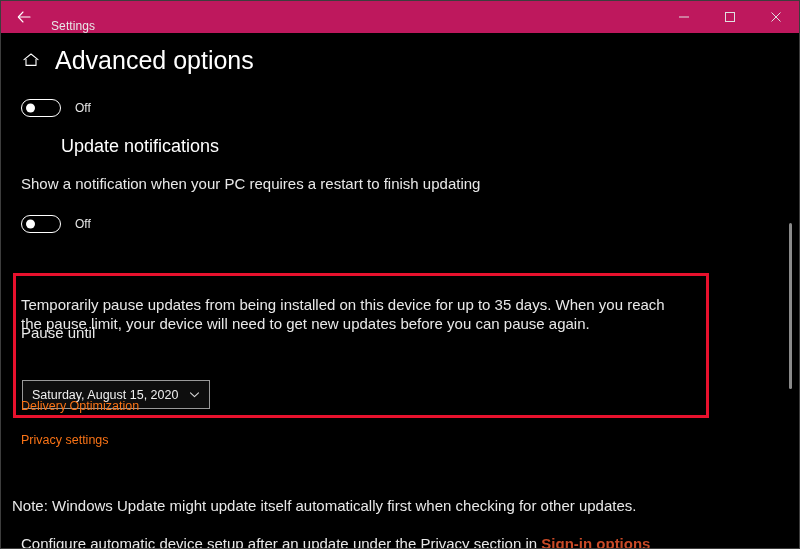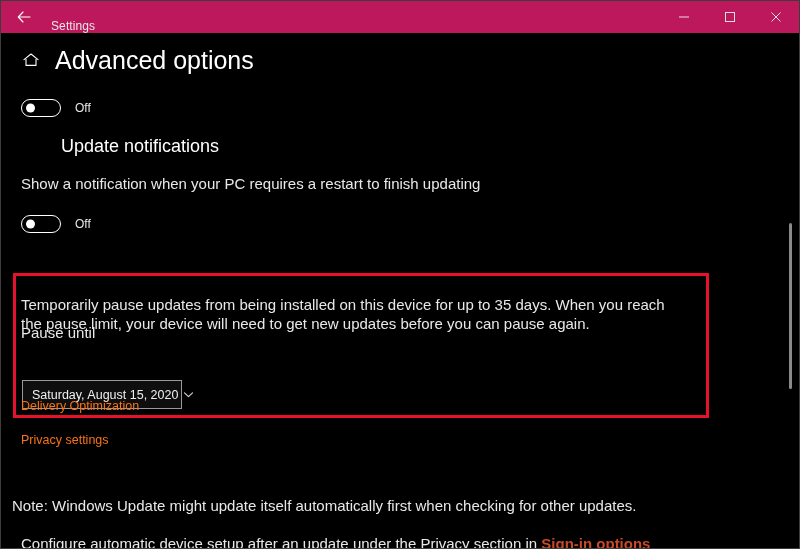--- a/index.html
+++ b/index.html
@@ -155,21 +155,21 @@
     border: 3px solid #e8112d;
     box-sizing: border-box;
     pointer-events: none;
   }
 
   
   .dropdown {
     position: absolute;
     left: 21px;
     top: 347px;
-    width: 160px;
+    width: 188px;
     height: 29px;
     border: 1.5px solid #9a9a9a;
     background: #0e0e0e;
     box-sizing: border-box;
     display: flex;
     align-items: center;
     padding: 0 8px 0 9px;
   }
   .dropdown-value {
     font-size: 12.5px;

